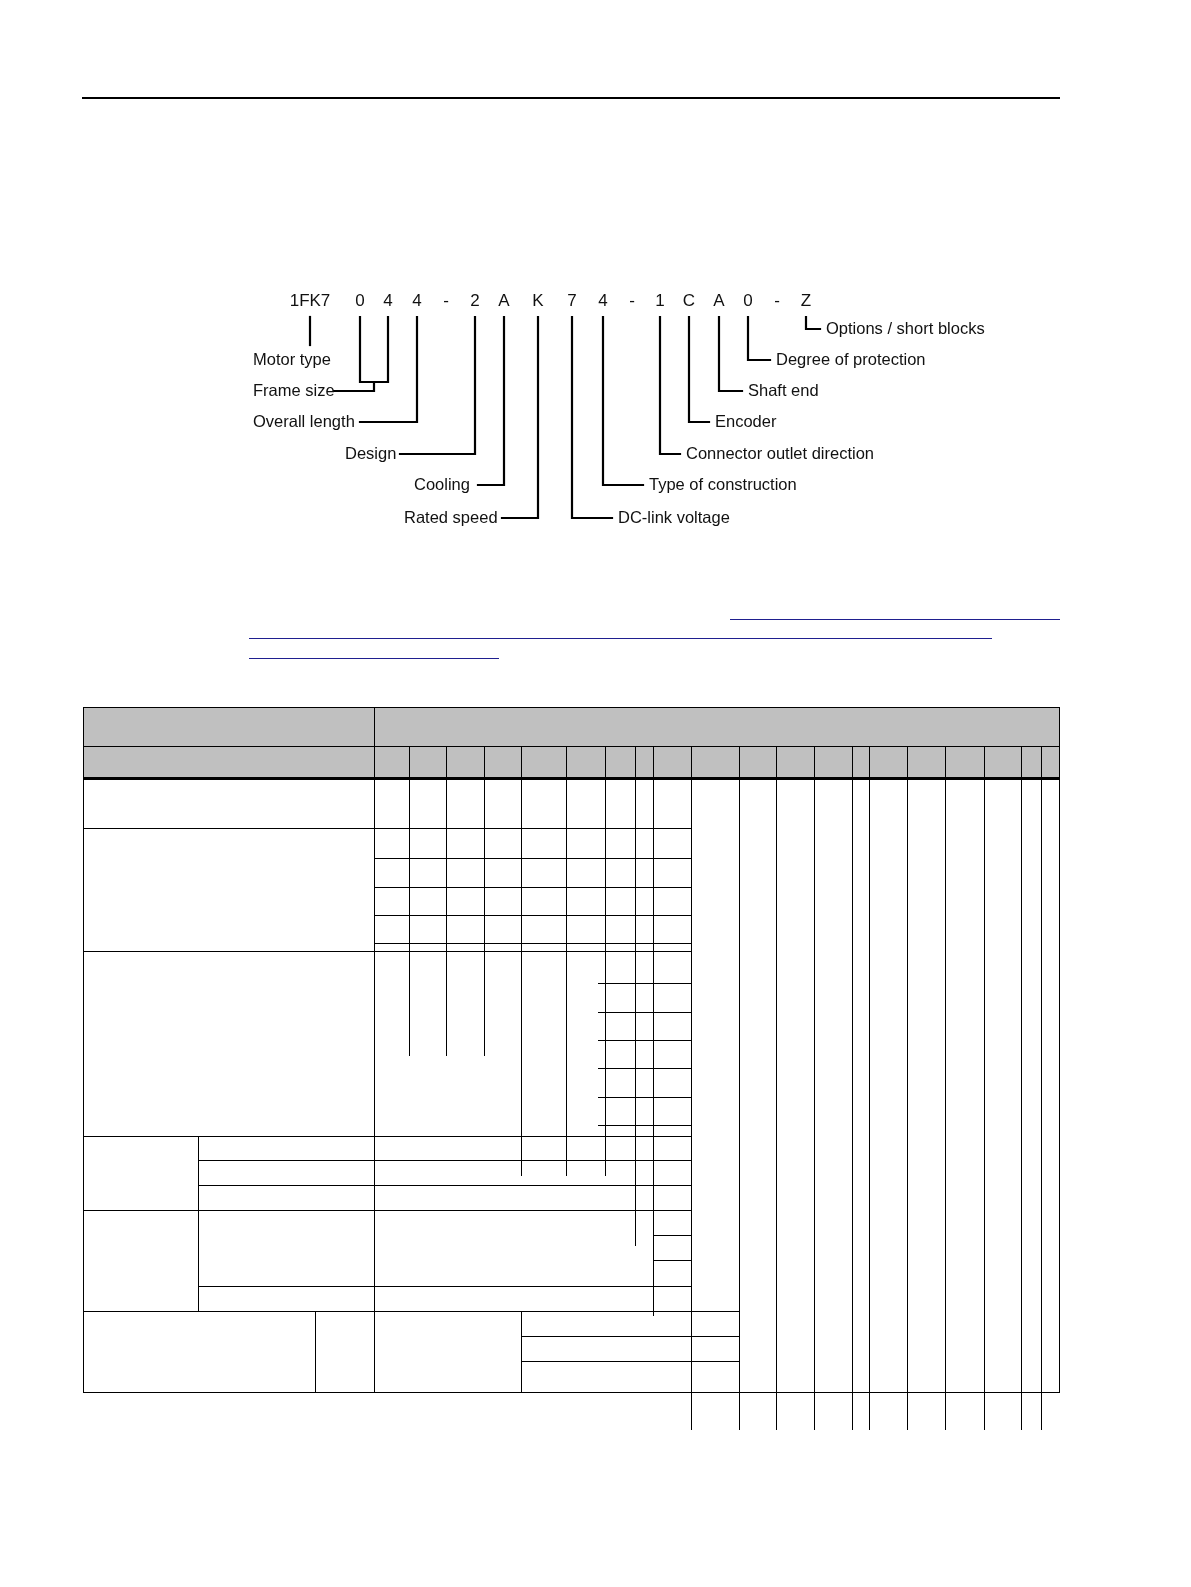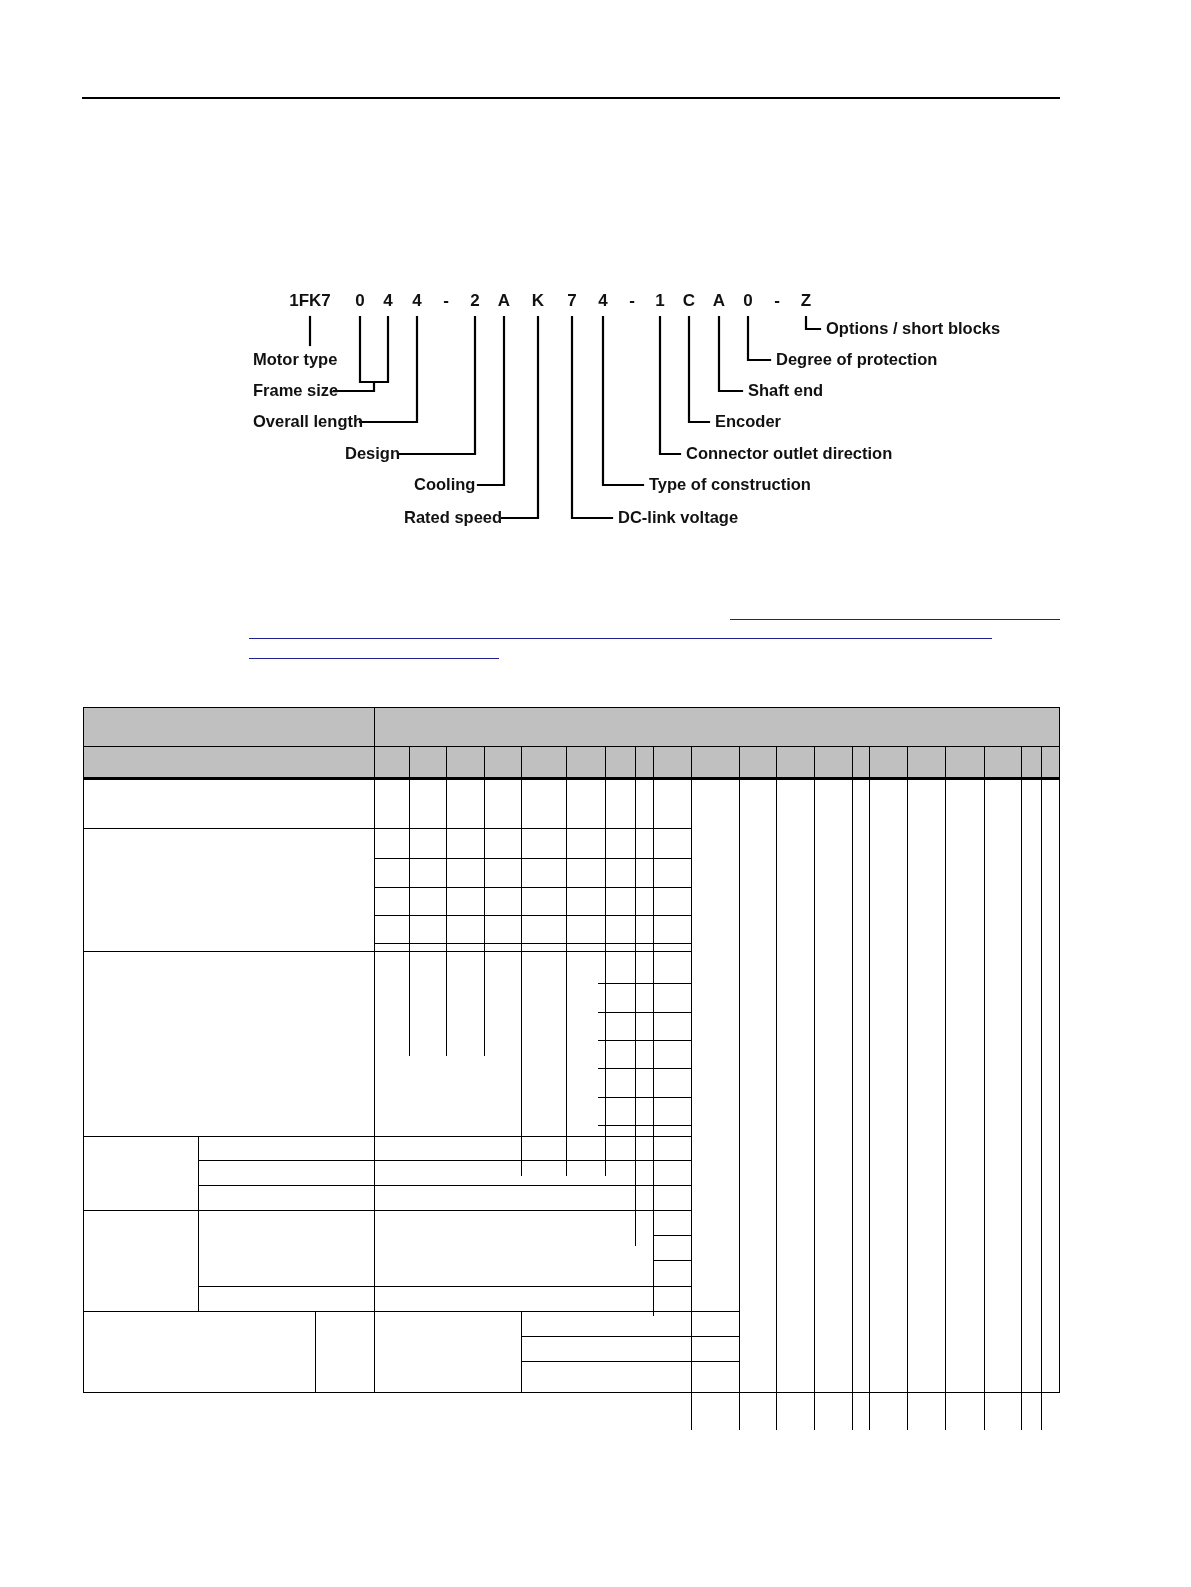--- a/index.html
+++ b/index.html
@@ -5,21 +5,21 @@
 <style>
   html,body{margin:0;padding:0;}
   body{
     width:1191px;height:1587px;
     background:#ffffff;
     font-family:"Liberation Sans", sans-serif;
     color:#000000;
     position:relative;
     overflow:hidden;
   }
-  .page{position:absolute;left:0;top:0;width:1150px;height:1587px;font-weight:bold;}
+  .page{position:absolute;left:0;top:0;width:1150px;height:1587px;}
 
   
   .top-rule{
     position:absolute;left:82px;top:97px;width:978px;height:0;
     border-top:2px solid #000;
   }
 
   
   #order-code-diagram{
     position:absolute;left:0px;top:260px;width:1191px;height:290px;

